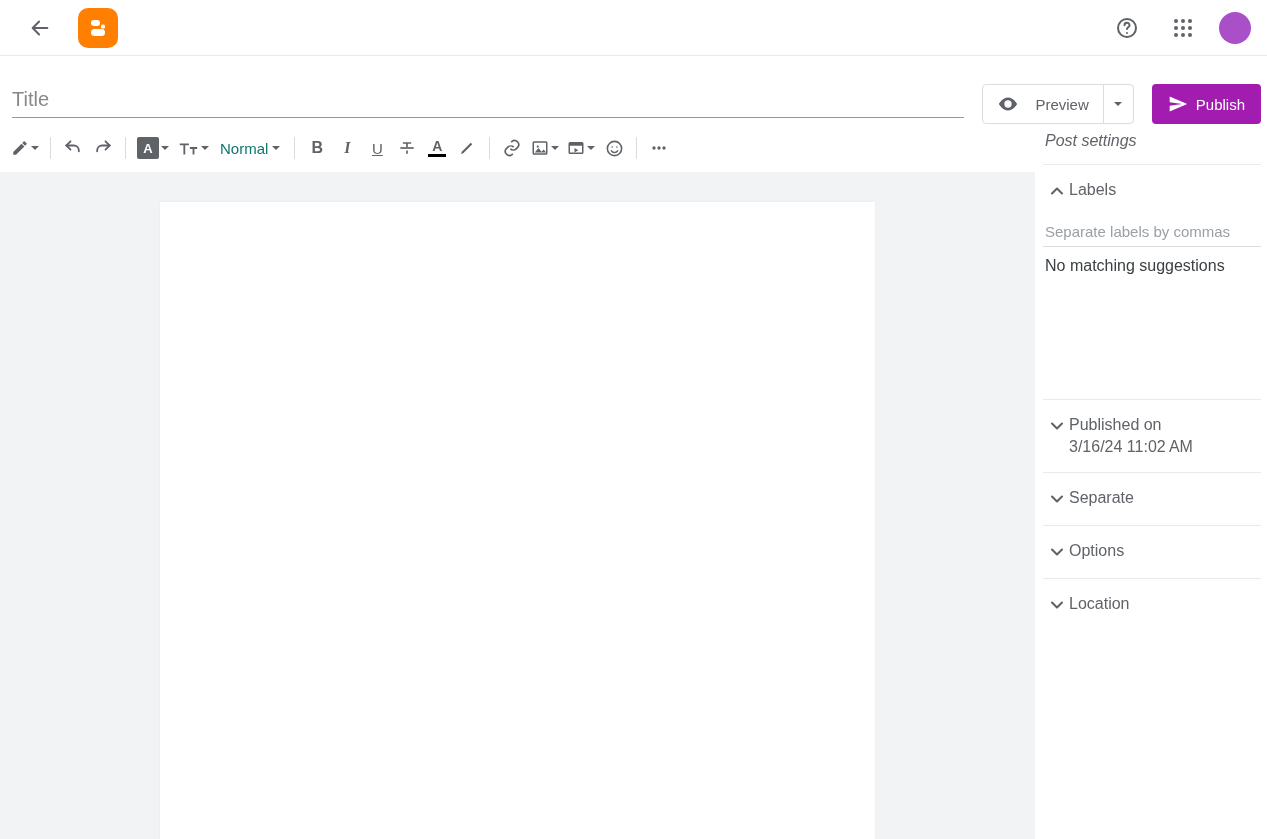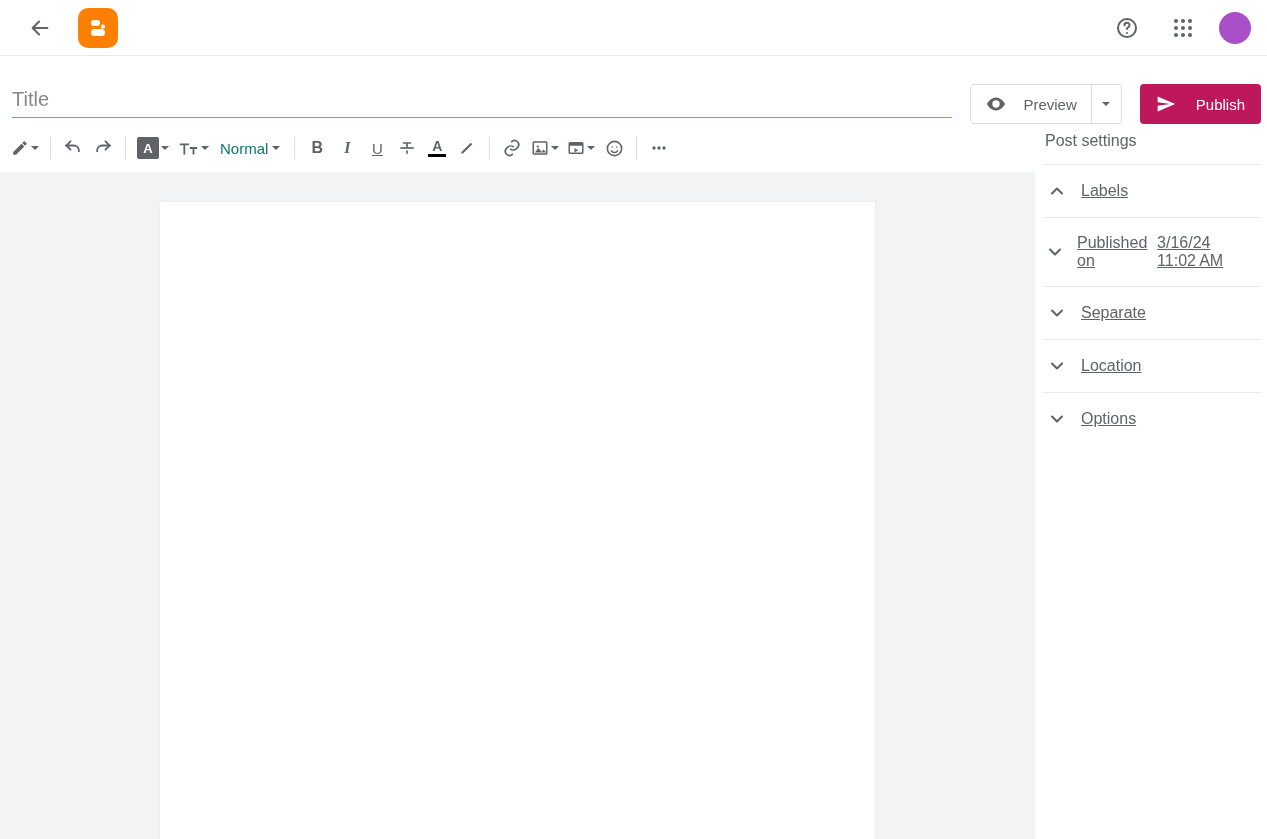--- a/index.html
+++ b/index.html
@@ -78,24 +78,24 @@
   }
   .preview-split {
     width: 30px;
     display: flex; align-items: center; justify-content: center;
     border-left: 1px solid #dadce0;
     color: #5f6368;
     cursor: pointer;
   }
 
   .publish-btn {
-    display: flex; align-items: center; gap: 20px;
+    display: flex; align-items: center; gap: 8px;
     height: 40px;
     padding: 0 16px;
-    background: #be185d;
+    background: #a21caf;
     color: #fff;
     font-weight: 500; font-size: 15px;
     border-radius: 4px;
     cursor: pointer;
   }
 
   
   .main-columns {
     display: flex;
     width: 100%;
@@ -165,52 +165,51 @@
     width: 715px;
     background: #fff;
     min-height: 900px;
     box-shadow: 0 0 2px rgba(0,0,0,0.06);
   }
 
   
   .settings-heading {
     font-size: 16px; color: #5f6368; font-weight: 400;
     padding: 8px 0 14px 2px;
+    font-style: italic;
   }
   .settings-section {
     border-top: 1px solid #e8eaed;
   }
   .settings-section:first-of-type { border-top: none; }
   .section-header {
-    display: flex; align-items: center;
-    gap: 12px;
+    display: flex; align-items: flex-start;
     padding: 16px 2px;
     color: #5f6368;
     font-size: 16px;
     cursor: pointer;
-    text-decoration: underline;
   }
   .section-header .chev {
     width: 24px; display:flex; justify-content:center;
   }
   .labels-body { padding: 0 0 18px 0; }
   .labels-input {
     width: 100%;
     border: none; border-bottom: 1px solid #dadce0;
     outline: none;
     font-size: 15px; color:#3c4043;
     padding: 6px 2px;
     background: transparent;
   }
   .labels-input::placeholder { color: #9aa0a6; }
   .no-match {
     padding: 10px 2px 0 2px;
     font-size: 16px; color:#3c4043;
   }
-  .published-lines { display:flex; flex-direction:row; gap:4px; color:#5f6368; font-size:16px;}
+  .published-lines { display:flex; flex-direction:column; gap:4px; color:#5f6368; font-size:16px;}
   .settings-spacer { height: 106px; }
 
   svg { display: block; }
 </style>
 </head>
 <body>
 
 <div class="top-header">
   <div class="top-left">
     <div class="icon-btn">
@@ -410,20 +409,25 @@
 
     <div class="settings-section">
       <div class="section-header">
         <span class="chev">
           <svg width="20" height="20" viewBox="0 0 24 24" fill="none" stroke="#5f6368" stroke-width="2.5" stroke-linecap="round" stroke-linejoin="round">
               <polyline points="6 15 12 9 18 15"></polyline>
             </svg>
         </span>
         <span>Labels</span>
       </div>
+      <div class="labels-body">
+        <input class="labels-input" placeholder="Separate labels by commas" style="">
+        <div class="no-match">No matching suggestions</div>
+        <div class="settings-spacer"></div>
+      </div>
     </div>
 
     <div class="settings-section">
       <div class="section-header">
         <span class="chev">
           <svg width="20" height="20" viewBox="0 0 24 24" fill="none" stroke="#5f6368" stroke-width="2.5" stroke-linecap="round" stroke-linejoin="round">
               <polyline points="6 9 12 15 18 9"></polyline>
             </svg>
         </span>
         <span class="published-lines">
@@ -444,29 +448,29 @@
       </div>
     </div>
 
     <div class="settings-section">
       <div class="section-header">
         <span class="chev">
           <svg width="20" height="20" viewBox="0 0 24 24" fill="none" stroke="#5f6368" stroke-width="2.5" stroke-linecap="round" stroke-linejoin="round">
               <polyline points="6 9 12 15 18 9"></polyline>
             </svg>
         </span>
-        <span>Location</span>
+        <span>Options</span>
       </div>
     </div>
 
     <div class="settings-section">
       <div class="section-header">
         <span class="chev">
           <svg width="20" height="20" viewBox="0 0 24 24" fill="none" stroke="#5f6368" stroke-width="2.5" stroke-linecap="round" stroke-linejoin="round">
               <polyline points="6 9 12 15 18 9"></polyline>
             </svg>
         </span>
-        <span>Options</span>
+        <span>Location</span>
       </div>
     </div>
 
   </div>
 </div>
 
 </body></html>

